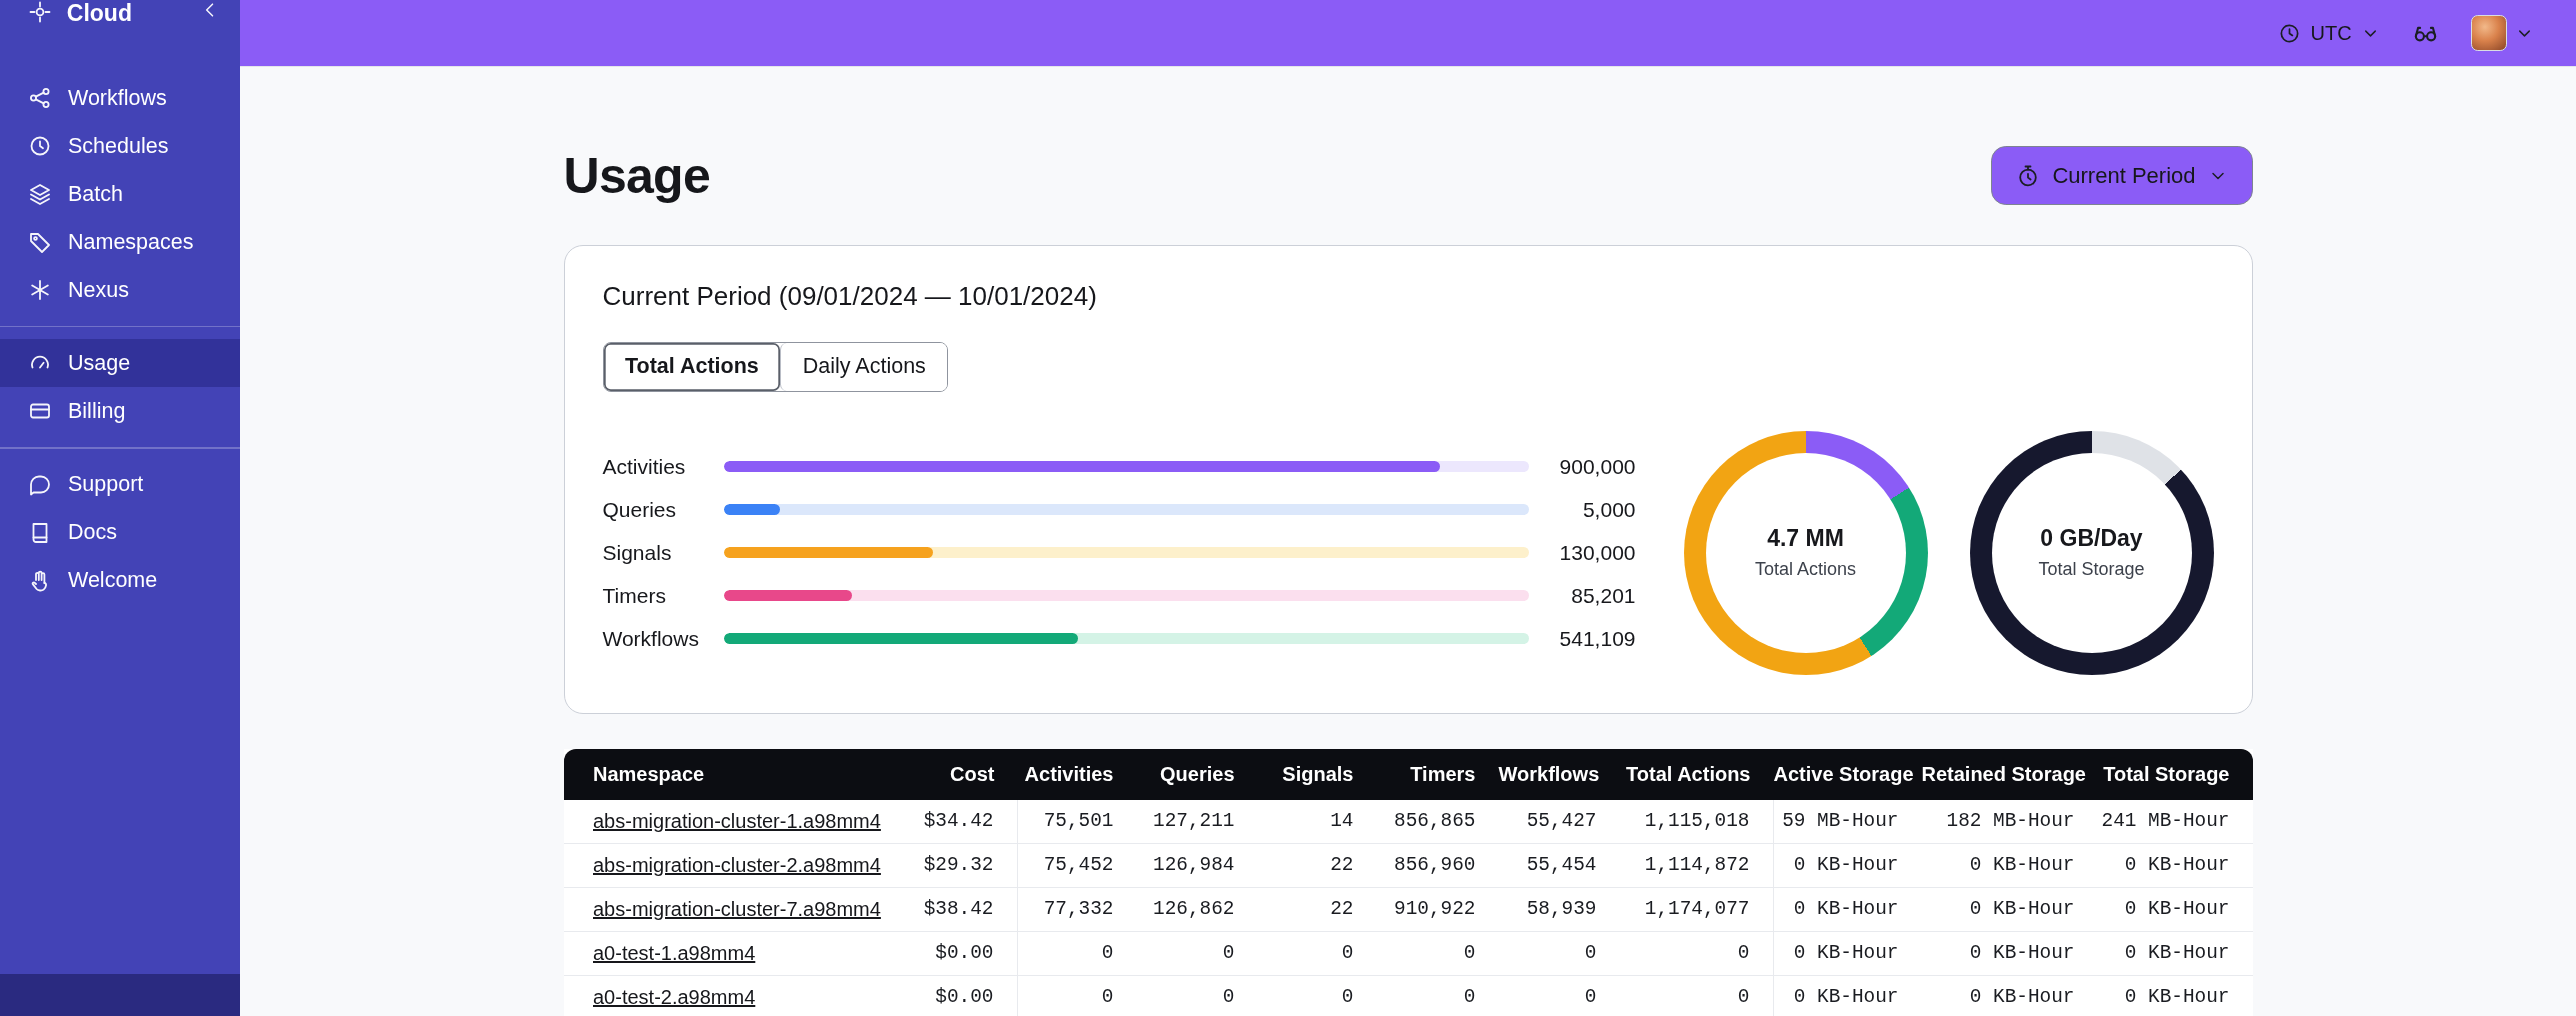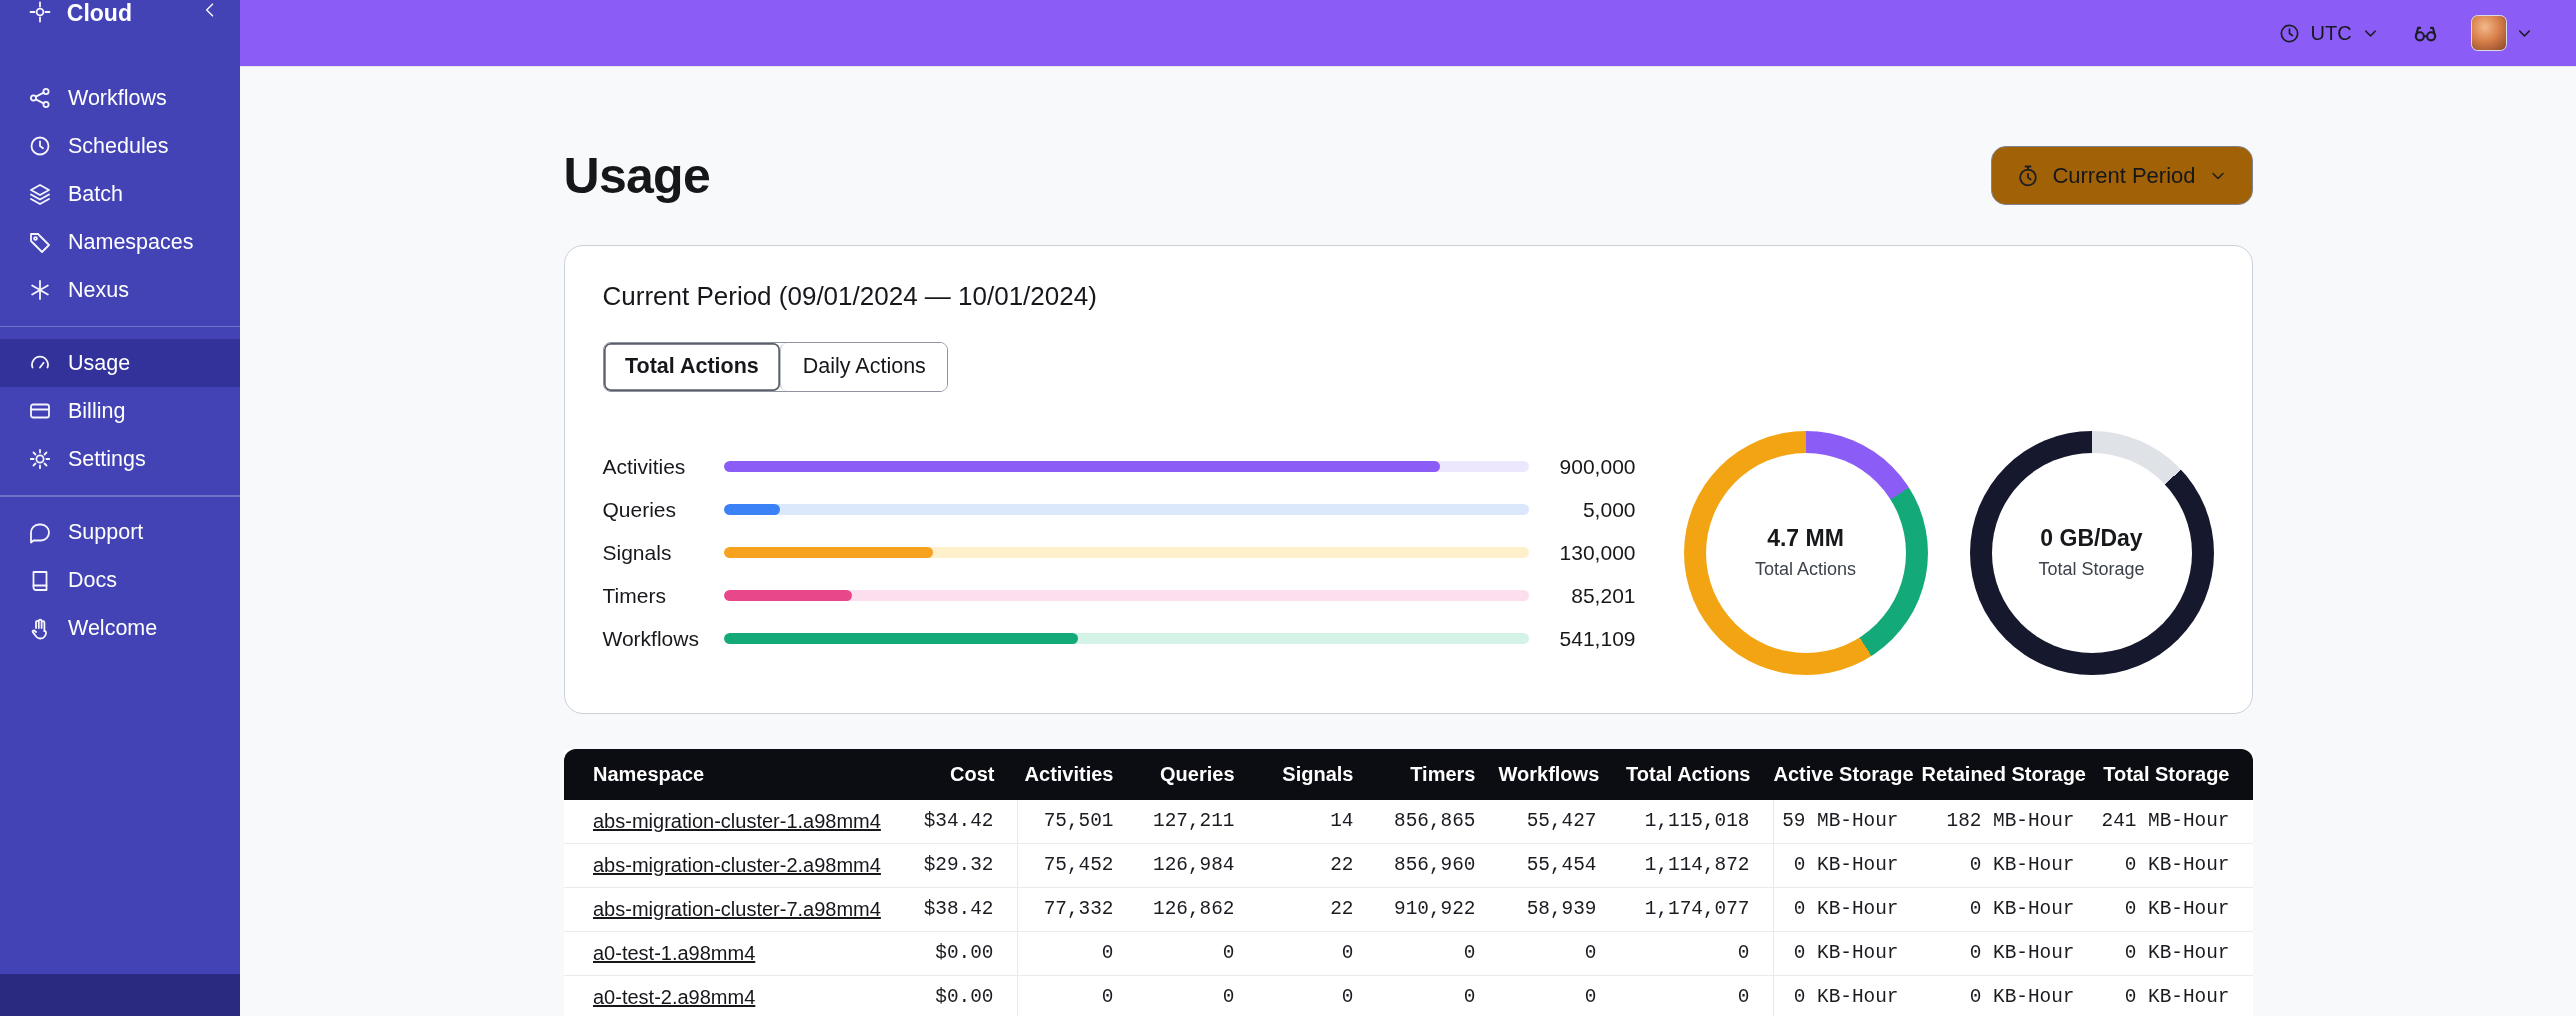--- a/index.html
+++ b/index.html
@@ -51,21 +51,21 @@
     border: 0.7px solid #d9ddE3;
   }
 
   .content-scroll { flex: 1; overflow: hidden; }
   .content { width: 1689px; margin: 0 auto; padding-top: 79px; }
 
   .page-head { display: flex; align-items: center; justify-content: space-between; }
   .page-title { margin: 0; font-size: 50px; font-weight: 600; letter-spacing: -0.7px; color: #16171b; }
   .period-btn {
     display: flex; align-items: center; gap: 12px;
-    height: 59px; padding: 0 24px; background: #a16207;
+    height: 59px; padding: 0 24px; background: #8b5cf6;
     border: 1.7px solid #7e8490; border-radius: 14.8px;
     font-size: 22px; font-weight: 500; color: #16171b; cursor: pointer;
   }
 
   
   .card {
     margin-top: 40px; background: #fff;
     border: 1.3px solid #ccd0d8; border-radius: 19px;
     padding: 35px 38px 38px;
   }
@@ -198,29 +198,20 @@
     <span>Usage</span>
   </div>
   <div class="nav-item">
     <span class="sb-icon">
       <svg viewBox="0 0 24 24">
           <rect x="3" y="5.5" width="18" height="13" rx="2"></rect>
           <path d="M3 10.5h18"></path>
         </svg>
     </span>
     <span>Billing</span>
-  </div>
-  <div class="nav-item">
-    <span class="sb-icon">
-      <svg viewBox="0 0 24 24">
-          <circle cx="12" cy="12" r="3.6"></circle>
-          <path d="M12 2.8v2.8M12 18.4v2.8M2.8 12h2.8M18.4 12h2.8M5.5 5.5l2 2M16.5 16.5l2 2M18.5 5.5l-2 2M7.5 16.5l-2 2"></path>
-        </svg>
-    </span>
-    <span>Settings</span>
   </div>
 
   <div class="nav-divider"></div>
 
   <div class="nav-item">
     <span class="sb-icon">
       <svg viewBox="0 0 24 24">
           <path d="M21 11.5a8 8 0 0 1-8 8H5.5L3 21.5V11.5a8 8 0 0 1 8-8h2a8 8 0 0 1 8 8z"></path>
         </svg>
     </span>

